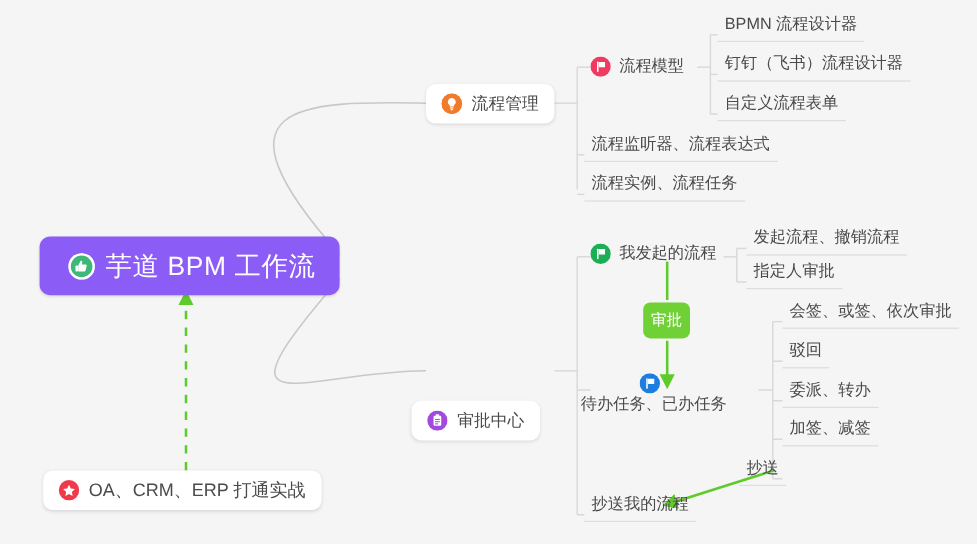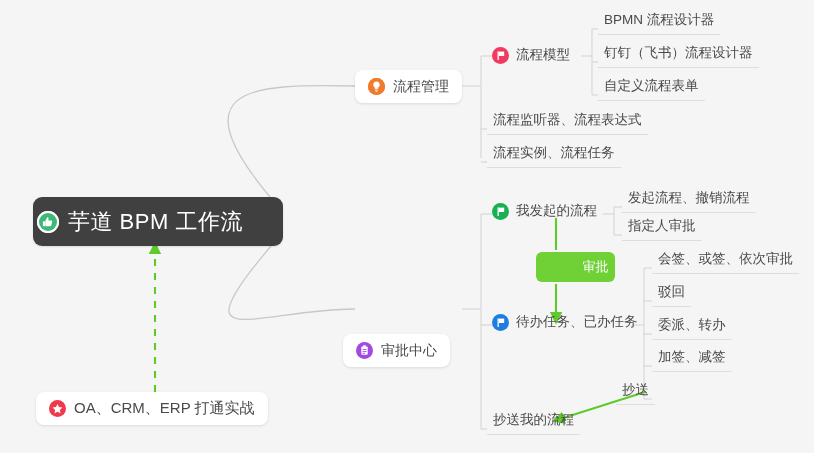--- a/index.html
+++ b/index.html
@@ -29,26 +29,26 @@
     pointer-events: none;
   }
 
   
   .root-node {
     position: absolute;
     left: 33px;
     top: 197px;
     width: 250px;
     height: 49px;
-    background: #404040;
+    background: #8b5cf6;
     border-radius: 9px;
     box-shadow: 0 1px 2px rgba(0,0,0,.10);
     display: flex;
     align-items: center;
-    padding-left: 4px;
+    padding-left: 24px;
     box-sizing: border-box;
   }
   .root-label {
     color: #ffffff;
     font-size: 22px;
     letter-spacing: .5px;
     margin-left: 9px;
     white-space: nowrap;
   }
 
@@ -83,21 +83,21 @@
     height: 22px;
     white-space: nowrap;
   }
   .icon-item .icon-item-label {
     font-size: 13.5px;
     color: #4a4a4a;
     margin-left: 7px;
   }
   #item-process-model { left: 492px; top: 42px; align-items: flex-end; }
   #item-my-started    { left: 492px; top: 200px; }
-  #item-todo-done     { left: 492px; top: 311px; }
+  #item-todo-done     { left: 477px; top: 311px; flex-direction: column; }
 
   
   .leaf {
     position: absolute;
     font-size: 13.5px;
     color: #4a4a4a;
     white-space: nowrap;
     padding: 0 6px 5px 6px;
     border-bottom: 1px solid #dddddd;
     line-height: 18px;
@@ -124,21 +124,20 @@
     position: absolute;
     left: 536px;
     top: 252px;
     width: 39px;
     height: 30px;
     background: #6fd136;
     border-radius: 6px;
     display: flex;
     align-items: center;
     justify-content: center;
-    padding-left: 40px;
   }
   .tag-box .tag-label {
     color: #ffffff;
     font-size: 13px;
     white-space: nowrap;
   }
 
   
   .cicon {
     width: 17px;

